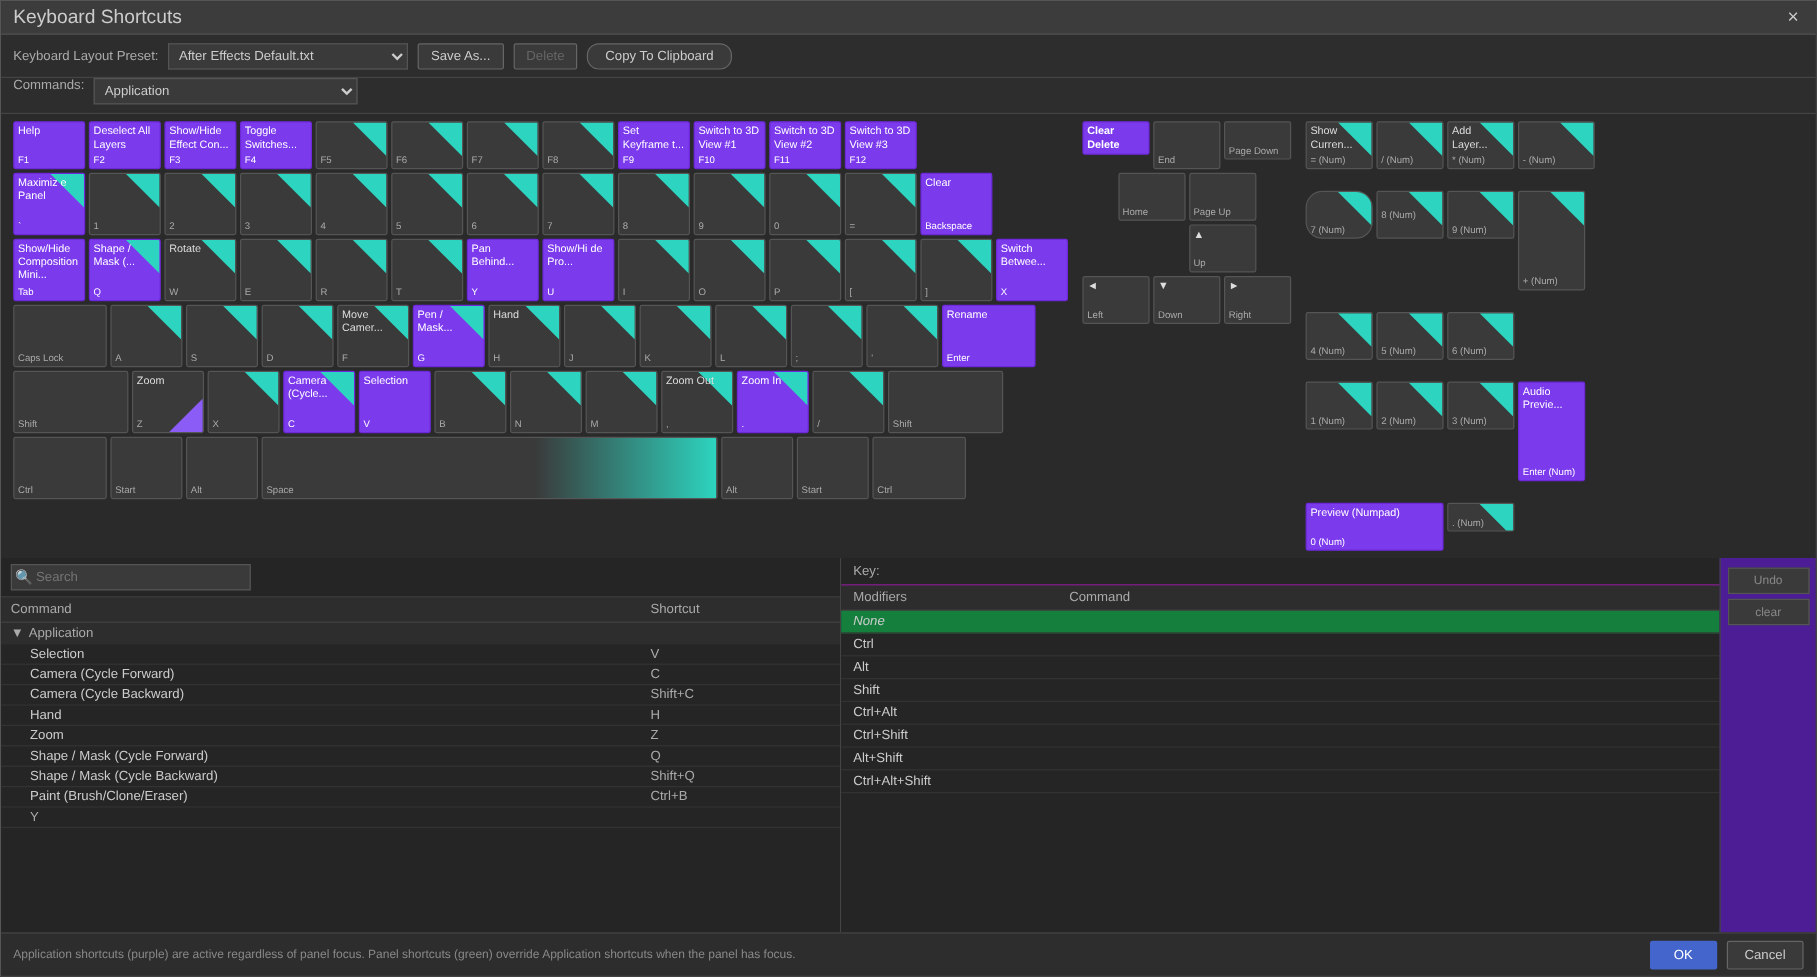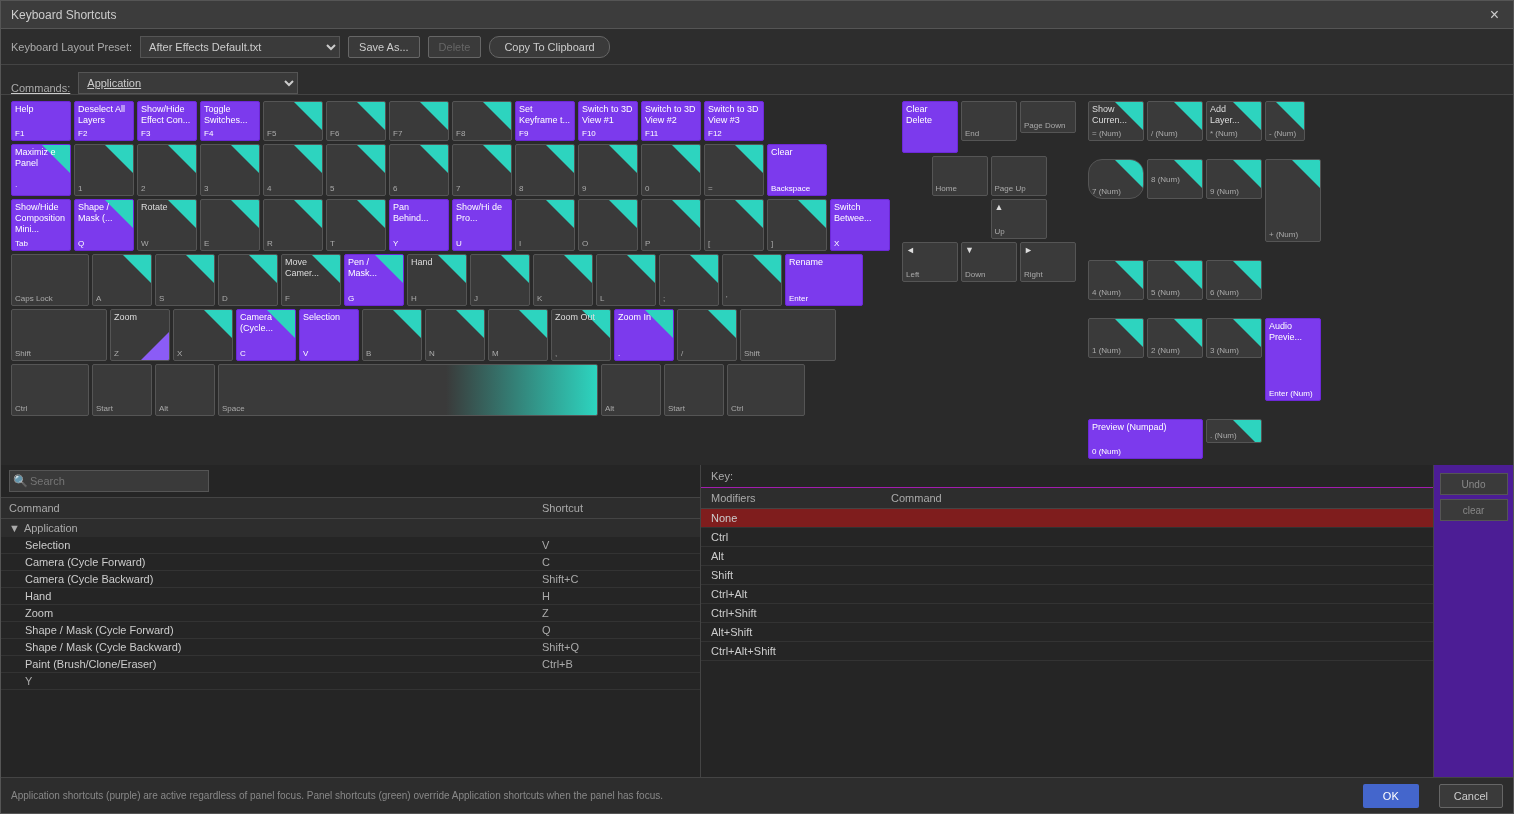--- a/index.html
+++ b/index.html
@@ -22,21 +22,21 @@
     }
     .title-bar {
       background: #3c3c3c;
       height: 28px;
       display: flex;
       align-items: center;
       justify-content: space-between;
       padding: 0 10px;
       border-bottom: 1px solid #555;
     }
-    .title-bar-title { color: #ccc; font-size: 12px; }
+    .title-bar-title { color: #ccc; font-size: 16px; }
     .title-bar-close {
       color: #ccc;
       cursor: pointer;
       font-size: 16px;
       background: none;
       border: none;
       padding: 0 4px;
     }
     .toolbar {
       background: #2d2d2d;
@@ -68,25 +68,24 @@
       border-radius: 2px;
     }
     .toolbar button.clipboard {
       border-radius: 10px;
       padding: 0 14px;
     }
     .commands-bar {
       background: #2d2d2d;
       height: 30px;
       display: flex;
-      align-items: flex-end;
+      align-items: flex-start;
       padding: 0 10px;
       gap: 8px;
       border-bottom: 1px solid #444;
-      text-decoration: underline;
     }
     .commands-bar label { color: #aaa; font-size: 11px; }
     .commands-bar select {
       background: #3a3a3a;
       color: #ccc;
       border: 1px solid #555;
       height: 22px;
       padding: 0 4px;
       font-size: 11px;
       width: 220px;
@@ -282,21 +281,21 @@
       padding: 4px 10px;
     }
     .modifiers-header span { color: #aaa; font-size: 11px; }
     .col-modifier { width: 180px; }
     .col-cmd { flex: 1; }
     .modifier-row {
       display: flex;
       padding: 3px 10px;
       border-bottom: 1px solid #333;
     }
-    .modifier-row.selected { background: #7f1d1d; }
+    .modifier-row.selected { background: #15803d; font-style: italic; }
     .modifier-row .col-modifier { font-size: 11px; color: #ccc; width: 180px; }
     .modifier-row .col-cmd { font-size: 11px; color: #aaa; }
     
     .right-sidebar {
       width: 80px;
       background: #4c1d95;
       display: flex;
       flex-direction: column;
       align-items: center;
       padding: 8px 4px;
@@ -316,21 +315,21 @@
     .footer {
       background: #2d2d2d;
       height: 36px;
       display: flex;
       align-items: center;
       justify-content: space-between;
       padding: 0 10px;
       border-top: 1px solid #444;
     }
     .footer-note { font-size: 10px; color: #888; }
-    .footer-buttons { display: flex; gap: 20px; }
+    .footer-buttons { display: flex; gap: 8px; }
     .btn-ok {
       background: #4466cc;
       color: #fff;
       border: none;
       height: 24px;
       padding: 0 20px;
       font-size: 11px;
       cursor: pointer;
       border-radius: 2px;
     }
@@ -679,21 +678,21 @@
         <div class="key key-wide">
             <span class="key-label"></span>
             <span class="key-code">Ctrl</span>
           </div>
       </div>
     </div>
 
     <div style="display:flex; flex-direction:column; gap:3px; margin-left:4px;">
 
       <div class="key-row">
-        <div class="key app-full" style="width:56px; height:52px;">
+        <div class="key app-full" style="width:56px; height:28px;font-weight:bold;">
             <span class="key-label">Clear Delete</span>
             <span class="key-code"></span>
           </div>
         <div class="key" style="width:56px; height:40px;">
             <span class="key-label"></span>
             <span class="key-code">End</span>
           </div>
         <div class="key" style="width:56px; height:32px;">
             <span class="key-label"></span>
             <span class="key-code">Page Down</span>
@@ -739,21 +738,21 @@
             <span class="key-code">= (Num)</span>
           </div>
         <div class="key split-gray-teal" style="width:56px; height:40px;">
             <span class="key-label"></span>
             <span class="key-code">/ (Num)</span>
           </div>
         <div class="key split-gray-teal" style="width:56px; height:40px;">
             <span class="key-label">Add Layer...</span>
             <span class="key-code">* (Num)</span>
           </div>
-        <div class="key split-gray-teal" style="width:40px; height:40px;text-align:right;">
+        <div class="key split-gray-teal" style="width:64px; height:40px;text-align:right;">
             <span class="key-label"></span>
             <span class="key-code">- (Num)</span>
           </div>
       </div>
       <div class="key-row">
         <div class="key split-gray-teal" style="width:56px; height:40px;border-radius:14px;">
             <span class="key-label"></span>
             <span class="key-code">7 (Num)</span>
           </div>
         <div class="key split-gray-teal" style="width:56px; height:40px;justify-content:center;">

